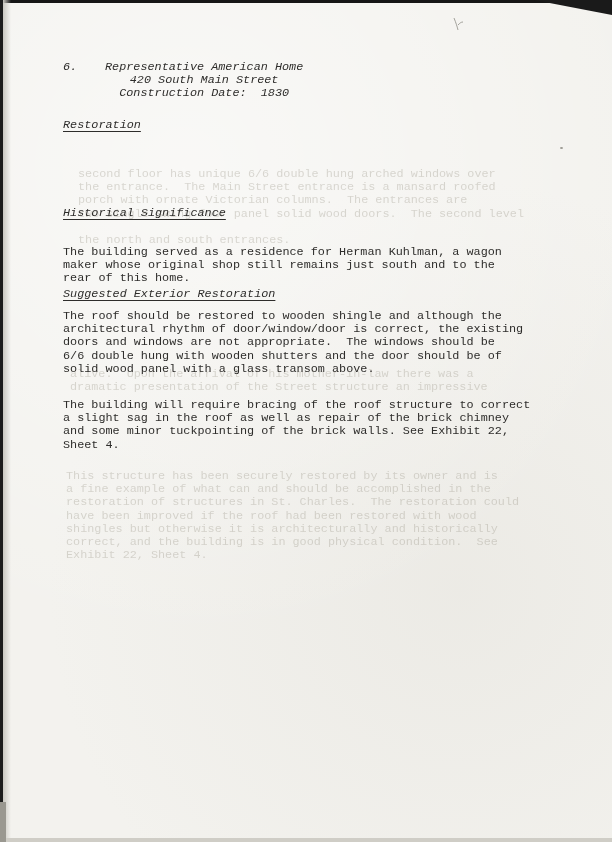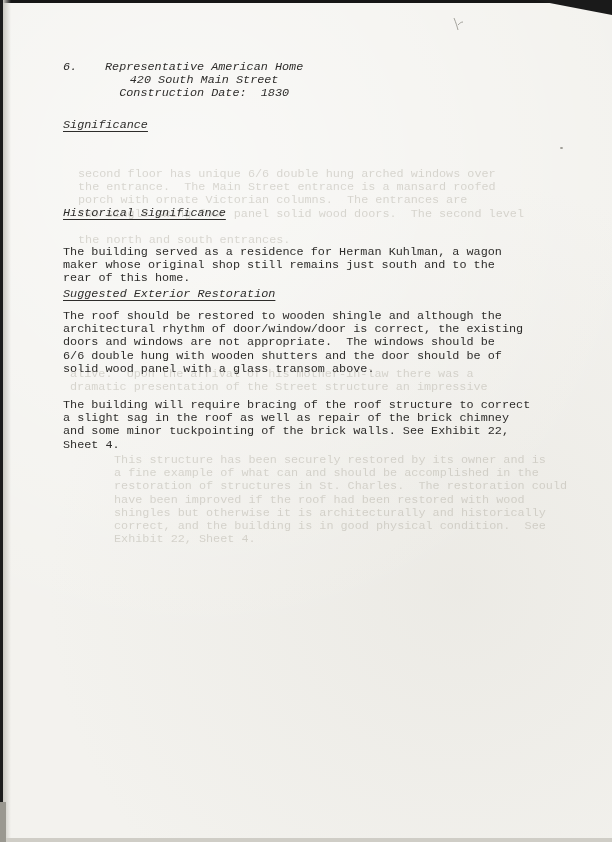--- a/index.html
+++ b/index.html
@@ -57,34 +57,34 @@
   <div class="abs speck" style="top:147px;left:560px;"></div>
 
   <div class="abs txt ghost" style="top:168px;left:78px;">second floor has unique 6/6 double hung arched windows over
 the entrance.  The Main Street entrance is a mansard roofed
 porch with ornate Victorian columns.  The entrances are
 two single swing four panel solid wood doors.  The second level
 
 the north and south entrances.</div>
   <div class="abs txt ghost" style="top:368px;left:70px;">alive.  Upon the arrival of his mother-in-law there was a
 dramatic presentation of the Street structure an impressive</div>
-  <div class="abs txt ghost" style="top:454px;left:66px;margin-left:48px;">This structure has been securely restored by its owner and is
+  <div class="abs txt ghost" style="top:470px;left:66px;">This structure has been securely restored by its owner and is
 a fine example of what can and should be accomplished in the
 restoration of structures in St. Charles.  The restoration could
 have been improved if the roof had been restored with wood
 shingles but otherwise it is architecturally and historically
 correct, and the building is in good physical condition.  See
 Exhibit 22, Sheet 4.</div>
 
   <div class="abs txt italic header-number" style="top:61px;">6.</div>
   <div class="abs txt italic header-lines" style="top:61px;">Representative American Home
 420 South Main Street
 Construction Date:  1830</div>
 
-  <div class="abs txt heading" style="top:119px;left:63px;">Significance</div>
+  <div class="abs txt heading" style="top:119px;left:63px;">Restoration</div>
 
   <div class="abs txt heading" style="top:207px;left:63px;">Historical Significance</div>
   <div class="abs txt body-text" style="top:246px;left:63px;">The building served as a residence for Herman Kuhlman, a wagon
 maker whose original shop still remains just south and to the
 rear of this home.</div>
 
   <div class="abs txt heading" style="top:288px;left:63px;">Suggested Exterior Restoration</div>
   <div class="abs txt body-text" style="top:310px;left:63px;">The roof should be restored to wooden shingle and although the
 architectural rhythm of door/window/door is correct, the existing
 doors and windows are not appropriate.  The windows should be

